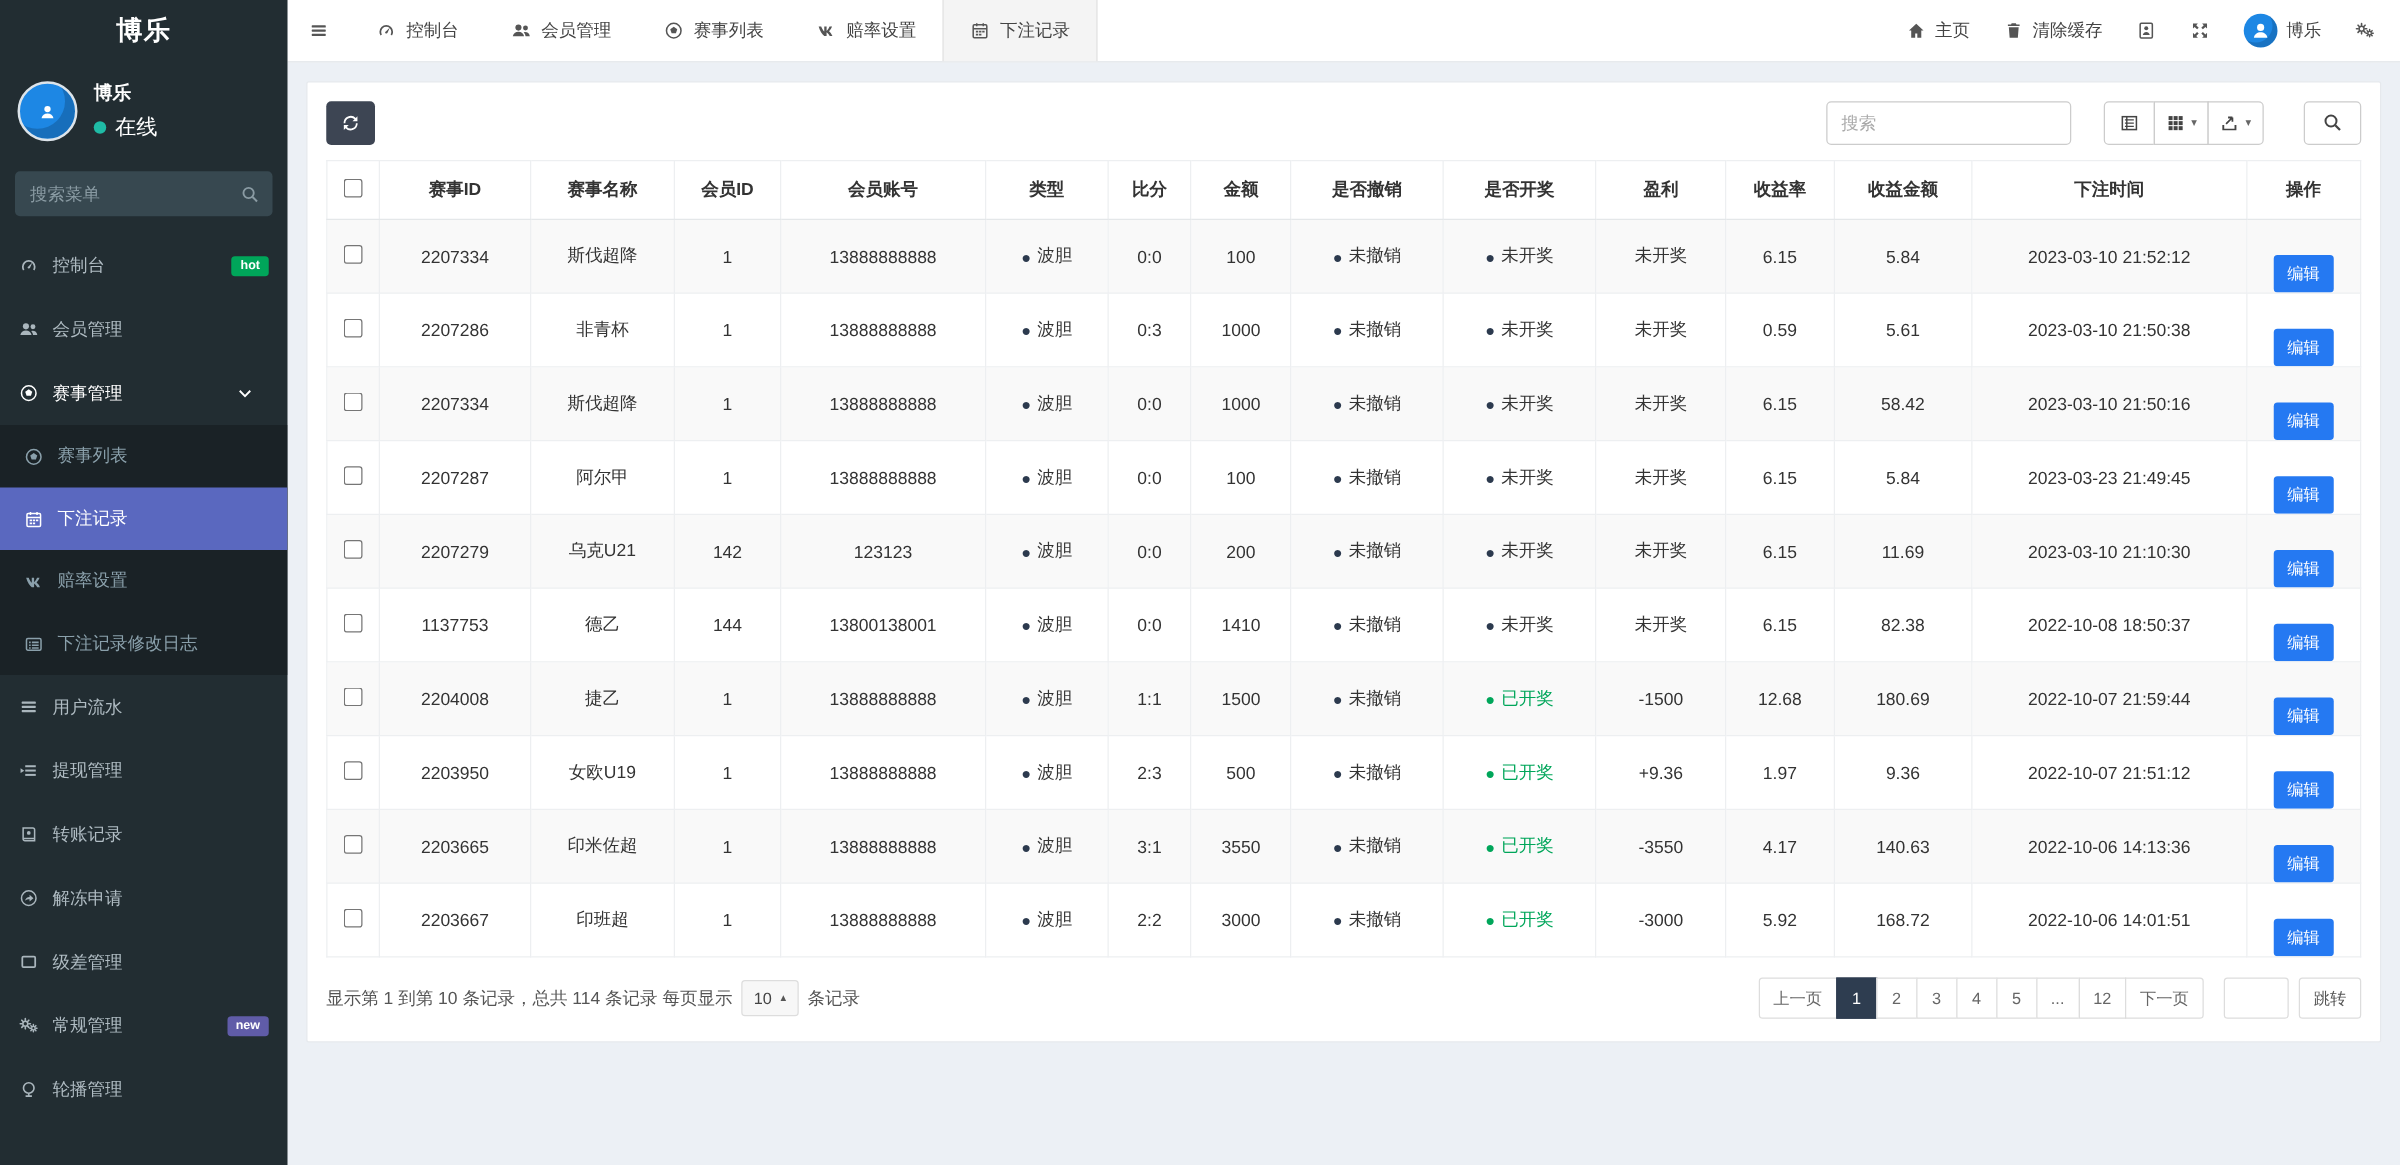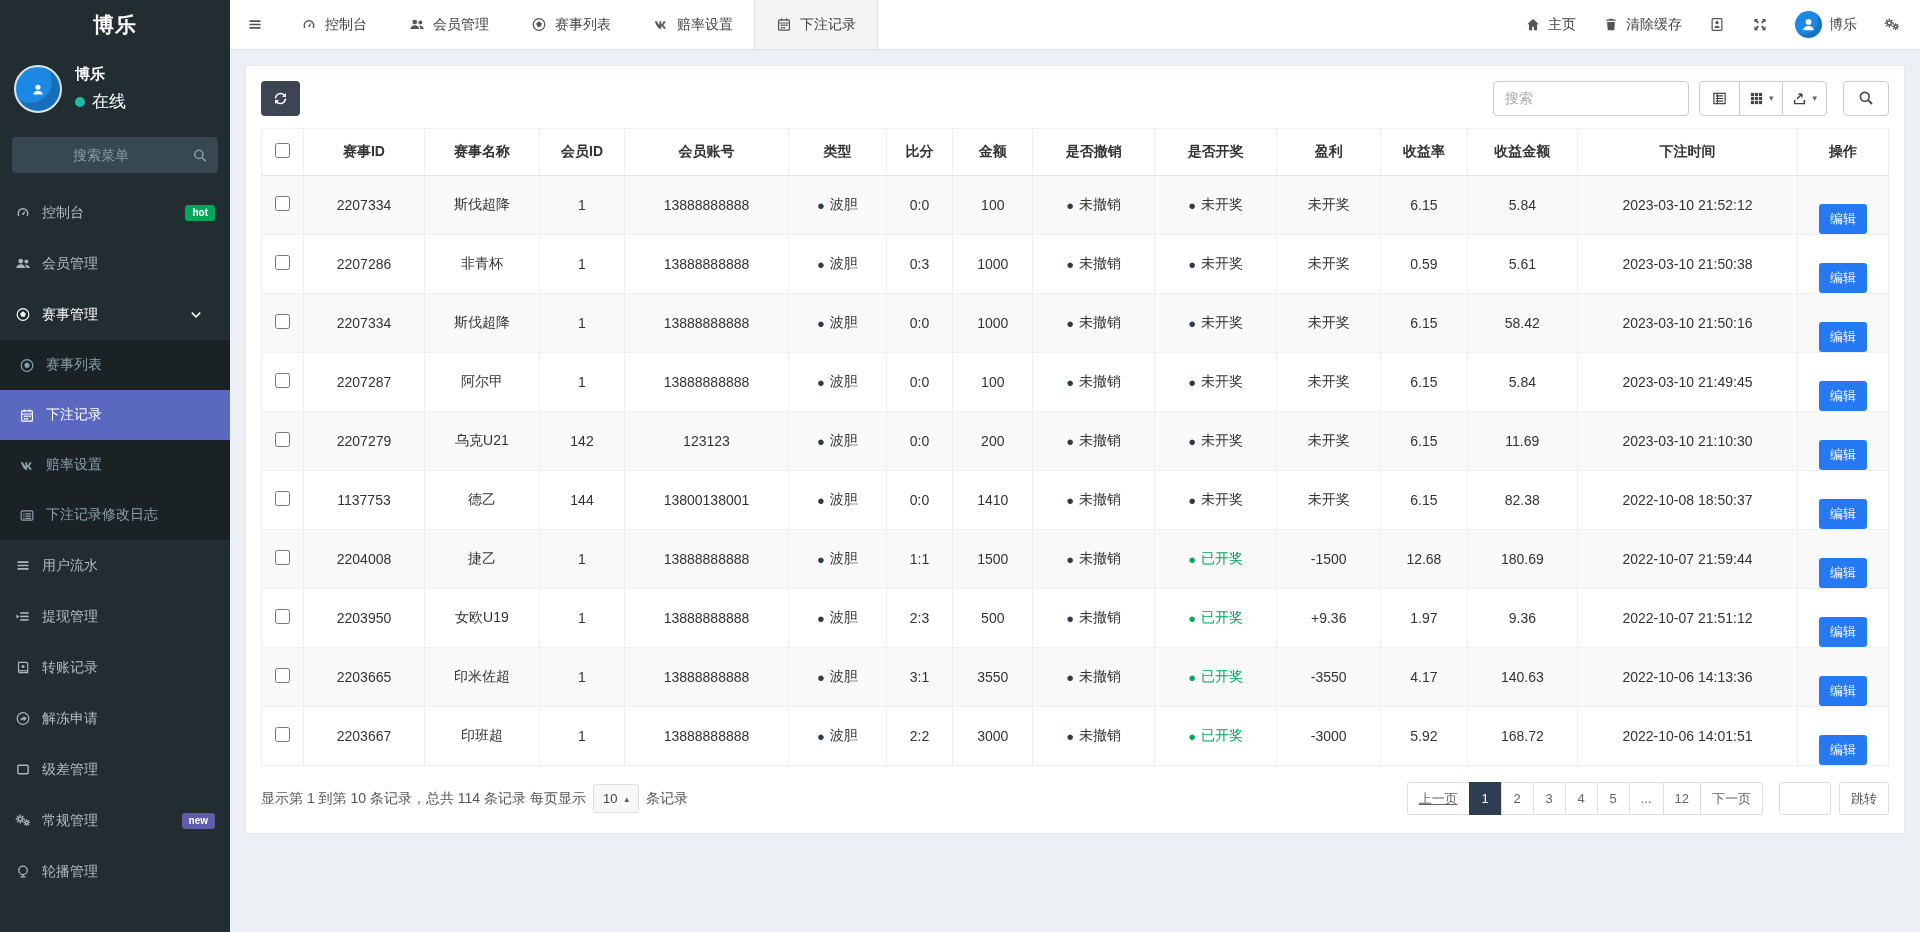--- a/index.html
+++ b/index.html
@@ -9,21 +9,21 @@
   
   .sidebar { position:absolute; left:0; top:0; width:230px; height:932px; background:#222d32; overflow:hidden; z-index:20; }
   .brand { height:50px; line-height:50px; text-align:center; color:#fff; font-size:21px; font-weight:bold; letter-spacing:1px; }
   .user-panel { display:flex; align-items:center; gap:13px; padding:15px 14px 18px; }
   .avatar-big { width:48px; height:48px; border-radius:50%; background:#1d87e4; border:2px solid #dde4ea; display:flex; align-items:center; justify-content:center; overflow:hidden; box-shadow:inset -8px -8px 0 rgba(0,0,0,.18); }
   .avatar-big svg { width:30px; height:30px; }
   .user-name { color:#fff; font-size:15px; font-weight:bold; margin-bottom:6px; }
   .user-status { color:#fff; font-size:17px; display:flex; align-items:center; gap:7px;text-align:right; }
   .online-dot { width:10px; height:10px; border-radius:50%; background:#1fbba6; display:inline-block; }
   .side-search { margin:6px 12px 14px; display:flex; align-items:center; background:#374850; border-radius:4px; }
-  .side-search input { flex:1; background:transparent; border:none; outline:none; color:#ccc; font-size:14px; padding:10px 4px 10px 12px; width:100px;text-align:center; }
+  .side-search input { flex:1; background:transparent; border:none; outline:none; color:#ccc; font-size:14px; padding:10px 4px 10px 12px; width:100px; }
   .side-search input::placeholder { color:#8a9ba3; }
   .side-search .icn { color:#8a9ba3; padding:0 10px; cursor:pointer; }
   .menu { margin-top:4px; }
   .menu-item { height:51px; display:flex; align-items:center; padding:0 15px; color:#b0bcc3; font-size:14px; cursor:pointer; }
   .menu-item .icn { margin-right:11px; color:#aab6bd; }
   .menu-item.parent-open { color:#fff; }
   .menu-item.parent-open .icn { color:#fff; }
   .submenu { background:#1a2226; }
   .submenu .menu-item { height:50px; padding-left:19px; color:#8aa0ab; }
   .submenu .menu-item .icn { color:#8aa0ab; }
@@ -47,21 +47,21 @@
   .nav-link .icn, .nav-iconbtn .icn { color:#555; }
   .mini-avatar { width:27px; height:27px; border-radius:50%; background:#1d87e4; display:flex; align-items:center; justify-content:center; box-shadow:inset -4px -4px 0 rgba(0,0,0,.15); }
   .mini-avatar svg { width:17px; height:17px; }
 
   
   .content { position:absolute; top:50px; left:230px; right:0; bottom:0; background:#ecf0f5; }
   .card { margin:15px; background:#fff; border:1px solid #e6e9ed; border-radius:2px; padding:14px 15px 18px; min-height:646px; }
   .card-toolbar { display:flex; align-items:center; justify-content:space-between; height:36px; margin-bottom:12px; }
   .refresh-btn { width:39px; height:35px; background:#3d4553; border:none; border-radius:4px; color:#fff; display:flex; align-items:center; justify-content:center; cursor:pointer; }
   .refresh-btn svg { width:15px; height:15px; }
-  .toolbar-right { display:flex; align-items:flex-end; gap:10px; }
+  .toolbar-right { display:flex; align-items:flex-end; gap:26px; }
   .tb-search { width:196px; height:35px; border:1px solid #ccc; border-radius:4px; padding:0 11px; font-size:14px; color:#333; outline:none; }
   .tb-search::placeholder { color:#aaa; }
   .btn-group { display:flex; }
   .btn-group button { height:35px; min-width:41px; padding:0 9px; background:#fff; border:1px solid #ccc; color:#444; display:flex; align-items:center; justify-content:center; cursor:pointer; margin-left:-1px; }
   .btn-group button:first-child { border-radius:4px 0 0 4px; margin-left:0; }
   .btn-group button:last-child { border-radius:0 4px 4px 0; }
   .btn-group svg { width:15px; height:15px; }
   .caret { font-size:9px; color:#666; margin-left:5px; }
   .search-btn { width:46px; height:35px; background:#fff; border:1px solid #ccc; border-radius:4px; color:#444; display:flex; align-items:center; justify-content:center; cursor:pointer; margin-left:6px; }
   .search-btn svg { width:16px; height:16px; }
@@ -79,21 +79,21 @@
   .grid input[type=checkbox] { width:15px; height:15px; cursor:pointer; }
 
   
   .pg-bar { display:flex; align-items:center; margin-top:16px; color:#555; font-size:14px; }
   .pg-info { display:flex; align-items:center; }
   .pg-size { display:inline-flex; align-items:center; gap:7px; border:1px solid #ddd; background:#f7f7f7; border-radius:3px; padding:6px 9px; margin:0 7px; font-size:13px; color:#444; cursor:pointer; }
   .pg-size .caret-up { font-size:9px; color:#555; }
   .pg-right { margin-left:auto; display:flex; align-items:center; }
   .pg-list { display:flex; list-style:none; }
   .pg-list li { min-width:33px; height:33px; padding:0 11px; border:1px solid #ddd; background:#fff; color:#666; display:flex; align-items:center; justify-content:center; font-size:13px; margin-left:-1px; cursor:pointer; }
-  .pg-list li:first-child { border-radius:3px 0 0 3px; margin-left:16px;text-decoration:underline; }
+  .pg-list li:first-child { border-radius:3px 0 0 3px; margin-left:16px; }
   .pg-list li:last-child { border-radius:0 3px 3px 0; }
   .pg-list li.active { background:#2e3d50; border-color:#2e3d50; color:#fff; }
   .pg-list li.dots { cursor:default; }
   .pg-jump-input { width:52px; height:33px; border:1px solid #ddd; border-radius:3px; margin-left:16px; outline:none; padding:0 6px; }
   .pg-jump-btn { height:33px; padding:0 11px; border:1px solid #ddd; border-radius:3px; background:#fff; color:#555; font-size:13px; margin-left:8px; cursor:pointer; }
 </style>
 </head>
 <body>
 
 <aside class="sidebar">
@@ -592,21 +592,21 @@
                 <span class="st-dot">●</span>
                 <span class="st-label">未撤销</span>
               </span></td>
             <td><span class="st">
                 <span class="st-dot">●</span>
                 <span class="st-label">未开奖</span>
               </span></td>
             <td>未开奖</td>
             <td>6.15</td>
             <td>5.84</td>
-            <td>2023-03-10 21:49:45</td>
+            <td>2023-03-23 21:49:45</td>
             <td><button class="edit-btn">编辑</button></td>
           </tr>
           <tr>
             <td><input type="checkbox" style=""></td>
             <td>2207279</td>
             <td>乌克U21</td>
             <td>142</td>
             <td>123123</td>
             <td><span class="st">
                 <span class="st-dot">●</span>

